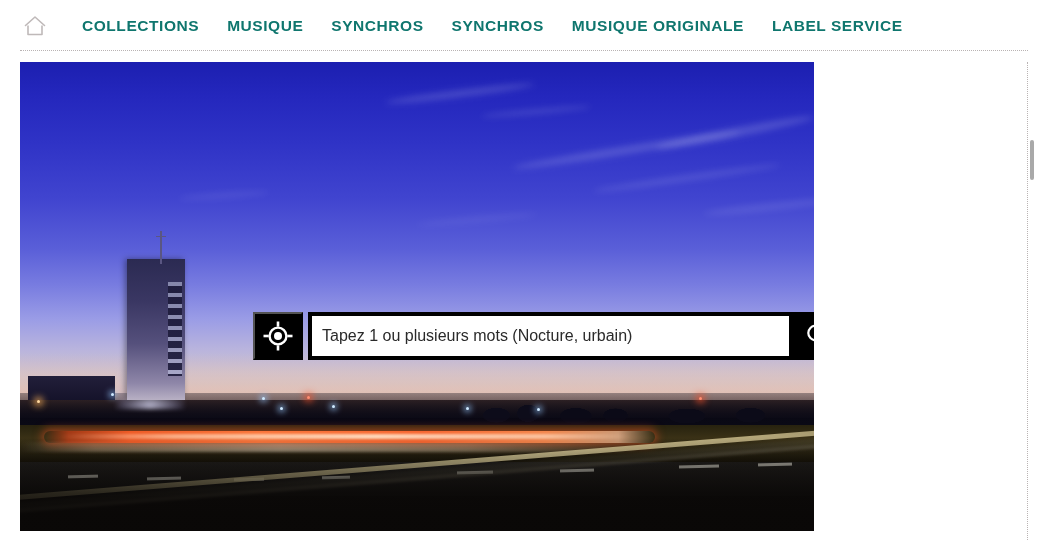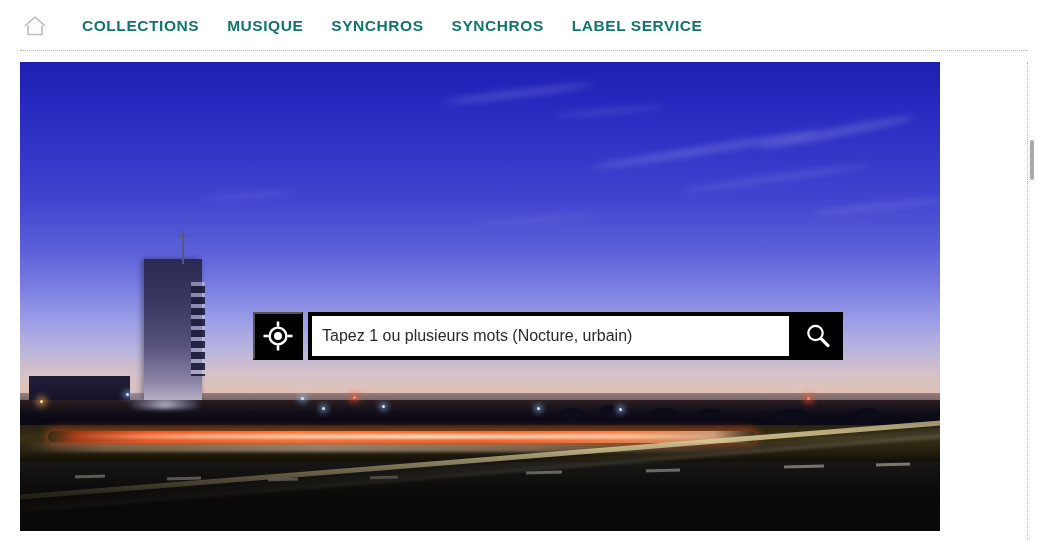--- a/index.html
+++ b/index.html
@@ -73,21 +73,21 @@
   }
   .nav-link:first-of-type { padding-left: 0; }
 
   .nav-spacer { flex: 0 0 95px; }
 
   
   #hero {
     position: absolute;
     left: 20px;
     top: 62px;
-    width: 920px;
+    width: 794px;
     height: 469px;
     overflow: hidden;
     background: #07070c;
   }
 
   #hero-photo {
     position: absolute;
     inset: 0;
     overflow: hidden;
   }
@@ -462,20 +462,21 @@
             <path d="M2.5 10.5 L12 2 L21.5 10.5" fill="none" stroke="#bfb9b9" stroke-width="1.6" stroke-linejoin="round" stroke-linecap="round"></path>
             <path d="M5 10.5 L5 19.5 L19 19.5 L19 10.5" fill="none" stroke="#bfb9b9" stroke-width="1.6" stroke-linejoin="round"></path>
           </svg>
         </span>
       </a>
 
       <a class="nav-link" href="#">COLLECTIONS</a>
       <a class="nav-link" href="#">MUSIQUE</a>
       <a class="nav-link" href="#">SYNCHROS</a>
       <a class="nav-link" href="#">SYNCHROS</a>
+      <a class="nav-link" href="#">MUSIQUE ORIGINALE</a>
       <a class="nav-link" href="#">LABEL SERVICE</a>
       <span class="nav-spacer"></span>
 
     </div>
     <div id="nav-rule"></div>
   </nav>
 
   <section id="hero">
     <div id="hero-photo">
       <div class="sky"></div>

